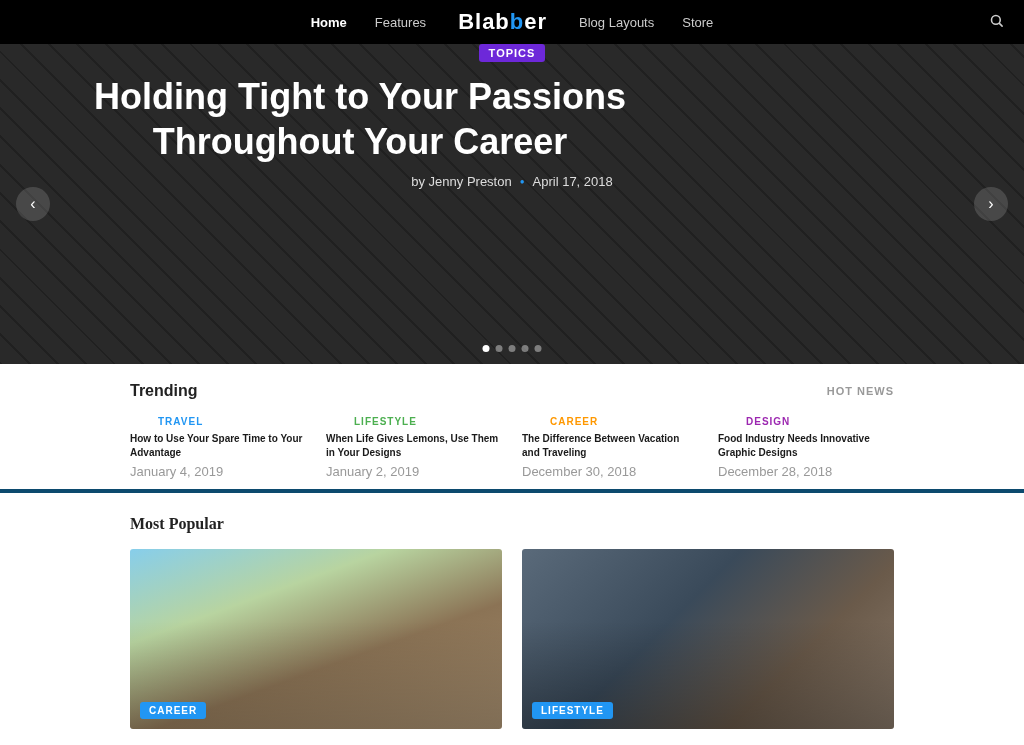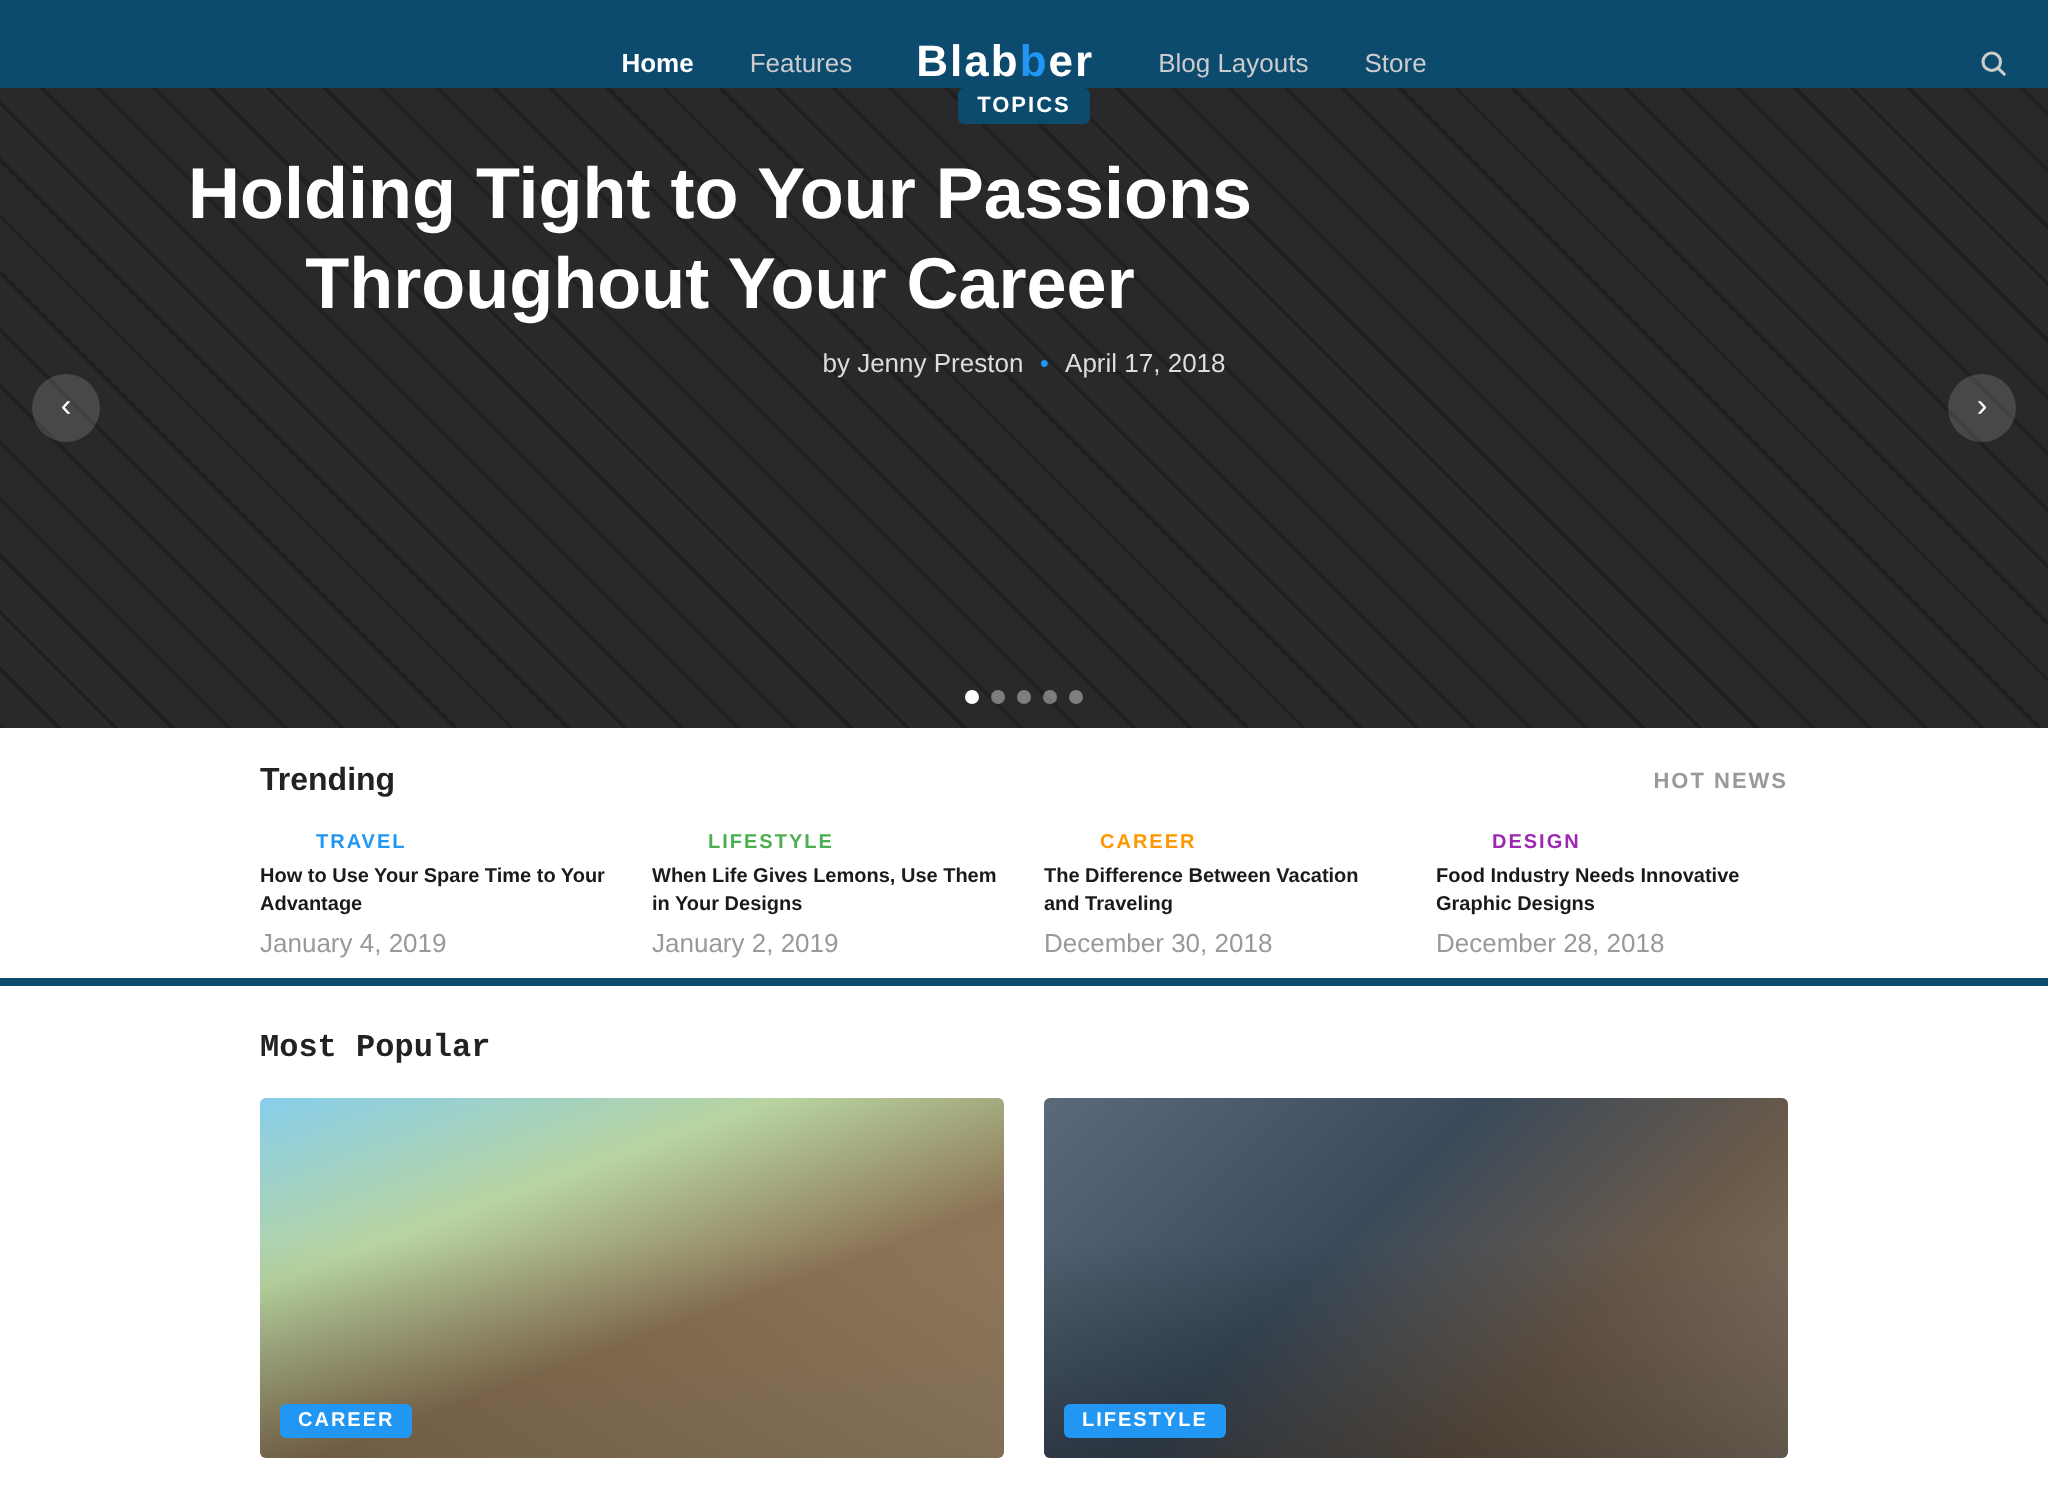--- a/index.html
+++ b/index.html
@@ -1,23 +1,23 @@
 <!DOCTYPE html>
 <html><head>
   <meta charset="utf-8">
   <style>
     * { margin: 0; padding: 0; box-sizing: border-box; }
     body { font-family: 'Georgia', serif; background: #fff; color: #333; font-size: 14px; width: 1024px; }
     
     
     nav {
-      background: #0c4a6e;
+      background: #000000;
       height: 44px;
       display: flex;
-      align-items: flex-end;
+      align-items: center;
       justify-content: center;
       position: relative;
     }
     .nav-links {
       display: flex;
       align-items: center;
       gap: 28px;
     }
     .nav-links a {
       color: #ccc;
@@ -60,21 +60,21 @@
       
       background-color: #4a4a40;
     }
     .hero-content {
       position: relative;
       z-index: 2;
       text-align: center;
       padding: 0 60px;
     }
     .hero-topics-badge {
-      background: #0c4a6e;
+      background: #6d28d9;
       color: #fff;
       font-size: 11px;
       font-weight: 700;
       font-family: Arial, sans-serif;
       padding: 3px 10px;
       border-radius: 3px;
       display: inline-block;
       margin-bottom: 12px;
       letter-spacing: 1px;
     }
@@ -184,21 +184,21 @@
       font-family: Arial, sans-serif;
       font-size: 13px;
       color: #999;
     }
 
     
     .most-popular-section {
       padding: 22px 130px 0;
     }
     .section-title {
-      font-family: Liberation Mono, monospace;
+      font-family: Liberation Serif, serif;
       font-size: 16px;
       font-weight: 700;
       color: #222;
       margin-bottom: 16px;
     }
     .popular-grid {
       display: grid;
       grid-template-columns: 1fr 1fr;
       gap: 20px;
     }

